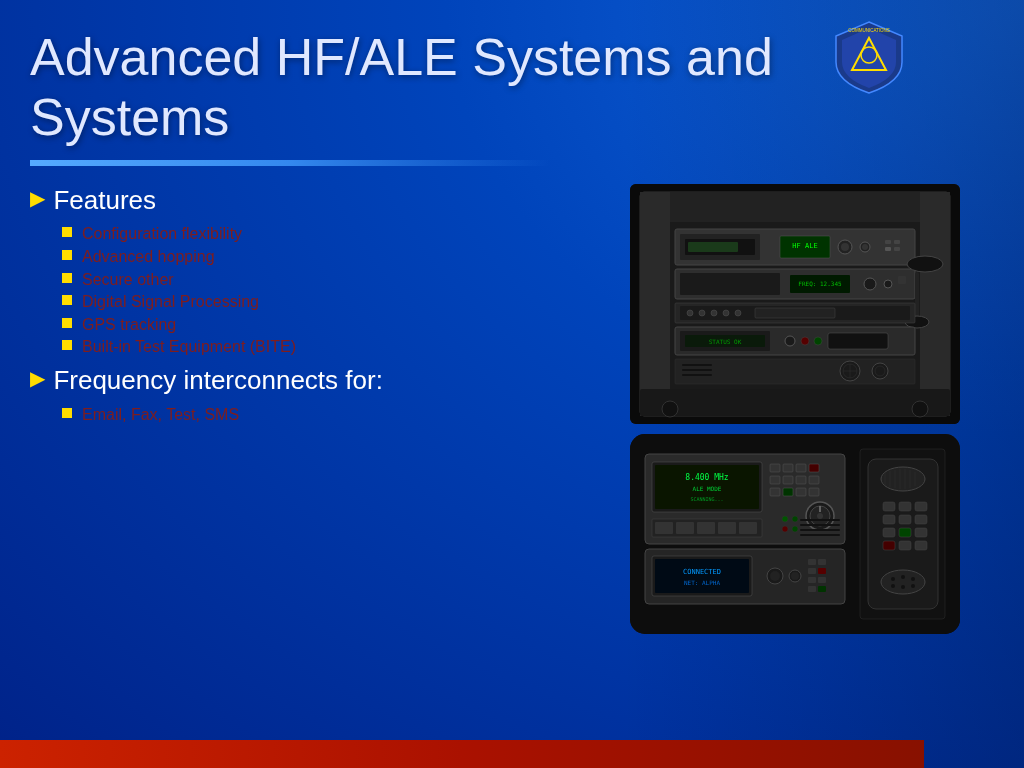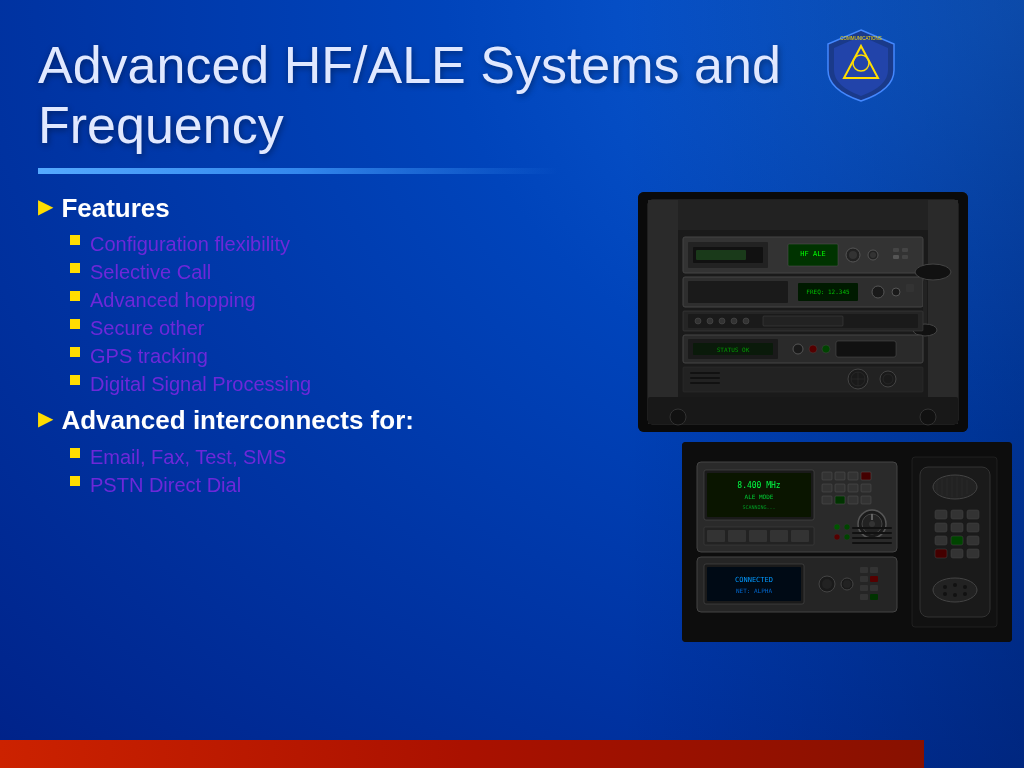--- a/index.html
+++ b/index.html
@@ -19,21 +19,21 @@
       top: 0; left: 0; right: 0; bottom: 0;
       background: radial-gradient(ellipse at top right, #1166dd 0%, #0044bb 40%, #002288 100%);
       z-index: 0;
     }
 
     .slide-container {
       position: relative;
       z-index: 1;
       width: 924px;
       height: 768px;
-      padding: 8px;
+      padding: 0;
     }
 
     
     .header {
       position: relative;
       padding: 28px 90px 12px 30px;
       min-height: 130px;
     }
 
     .title {
@@ -96,21 +96,21 @@
     .arrow-icon {
       color: #ffdd00;
       font-size: 20px;
       margin-right: 8px;
       margin-top: 2px;
       flex-shrink: 0;
     }
 
     .main-bullet-text {
       font-size: 26px;
-      font-weight: bold;
+      font-weight: normal;
       color: white;
       line-height: 1.3;
     }
 
     .sub-list {
       list-style: none;
       padding: 0;
       margin: 2px 0 6px 32px;
     }
 
@@ -126,22 +126,22 @@
       margin-right: 10px;
       margin-top: 4px;
       flex-shrink: 0;
       display: inline-block;
       width: 10px;
       height: 10px;
       background-color: #ffdd00;
     }
 
     .sub-bullet-text {
-      font-size: 20px;
-      color: #6d28d9;
+      font-size: 16px;
+      color: #7f1d1d;
       line-height: 1.35;
     }
 
     
     .images-column {
       flex: 1;
       display: flex;
       flex-direction: column;
       gap: 10px;
       padding-top: 0;
@@ -160,24 +160,23 @@
       border-radius: 6px;
       position: relative;
       overflow: hidden;
     }
 
     
     .image-radio {
       width: 330px;
       height: 200px;
       background: linear-gradient(135deg, #111 0%, #222 60%, #0a0a0a 100%);
-      border-radius: 4px;
+      border-radius: 15px;
       position: relative;
       overflow: hidden;
-      margin-left: 44px;
     }
 
     
     .bottom-bar {
       position: absolute;
       bottom: 0;
       left: 0;
       right: 0;
       height: 28px;
       background: linear-gradient(to right, #cc2200, #aa1100, #881100);
@@ -198,21 +197,21 @@
 <body>
 
 <div class="bg-overlay"></div>
 <div class="top-dark"></div>
 
 <div class="slide-container">
 
   <div class="header">
     <h1 class="title">
       <span>Advanced HF/ALE Systems and</span><br>
-      <span>Frequency</span>
+      <span>Systems</span>
     </h1>
 
     <div class="badge">
       <svg class="badge-shield" viewBox="0 0 70 75" xmlns="http://www.w3.org/2000/svg">
 
         <path d="M35 2 L68 16 L68 42 Q68 62 35 73 Q2 62 2 42 L2 16 Z" fill="#1a3a8a" stroke="#4488ff" stroke-width="1.5"></path>
 
         <path d="M35 8 L62 20 L62 42 Q62 58 35 68 Q8 58 8 42 L8 20 Z" fill="#2244aa"></path>
 
         <polygon points="35,18 52,50 18,50" fill="none" stroke="#ffdd00" stroke-width="2"></polygon>
@@ -235,53 +234,49 @@
           <span class="main-bullet-text">Features</span>
         </li>
 
         <ul class="sub-list">
           <li class="sub-bullet">
             <span class="square-bullet"></span>
             <span class="sub-bullet-text">Configuration flexibility</span>
           </li>
           <li class="sub-bullet">
             <span class="square-bullet"></span>
-            <span class="sub-bullet-text">Selective Call</span>
-          </li>
-          <li class="sub-bullet">
-            <span class="square-bullet"></span>
             <span class="sub-bullet-text">Advanced hopping</span>
           </li>
           <li class="sub-bullet">
             <span class="square-bullet"></span>
             <span class="sub-bullet-text">Secure other</span>
           </li>
           <li class="sub-bullet">
             <span class="square-bullet"></span>
+            <span class="sub-bullet-text">Digital Signal Processing</span>
+          </li>
+          <li class="sub-bullet">
+            <span class="square-bullet"></span>
             <span class="sub-bullet-text">GPS tracking</span>
           </li>
           <li class="sub-bullet">
             <span class="square-bullet"></span>
-            <span class="sub-bullet-text">Digital Signal Processing</span>
+            <span class="sub-bullet-text">Built-in Test Equipment (BITE)</span>
           </li>
         </ul>
 
         <li class="main-bullet" style="margin-top:6px;">
           <span class="arrow-icon">▶</span>
-          <span class="main-bullet-text">Advanced interconnects for:</span>
+          <span class="main-bullet-text">Frequency interconnects for:</span>
         </li>
 
         <ul class="sub-list">
           <li class="sub-bullet">
             <span class="square-bullet"></span>
             <span class="sub-bullet-text">Email, Fax, Test, SMS</span>
-          </li>
-          <li class="sub-bullet">
-            <span class="square-bullet"></span>
-            <span class="sub-bullet-text">PSTN Direct Dial</span>
           </li>
         </ul>
 
       </ul>
     </div>
 
     <div class="images-column">
 
       <div class="image-rack equipment-image">
         <svg width="330" height="240" viewBox="0 0 330 240" xmlns="http://www.w3.org/2000/svg">

